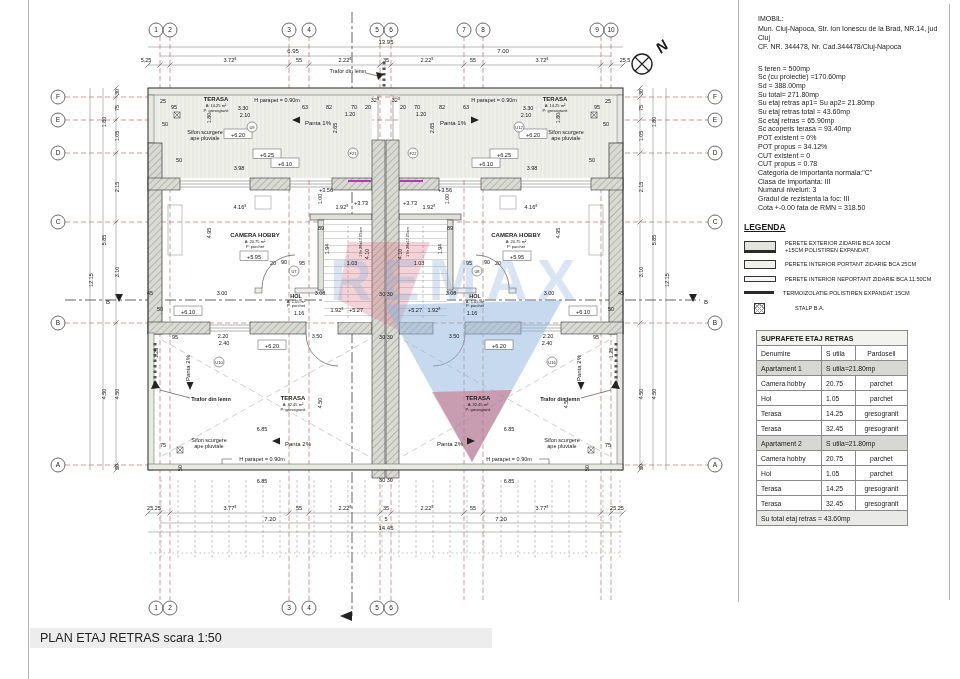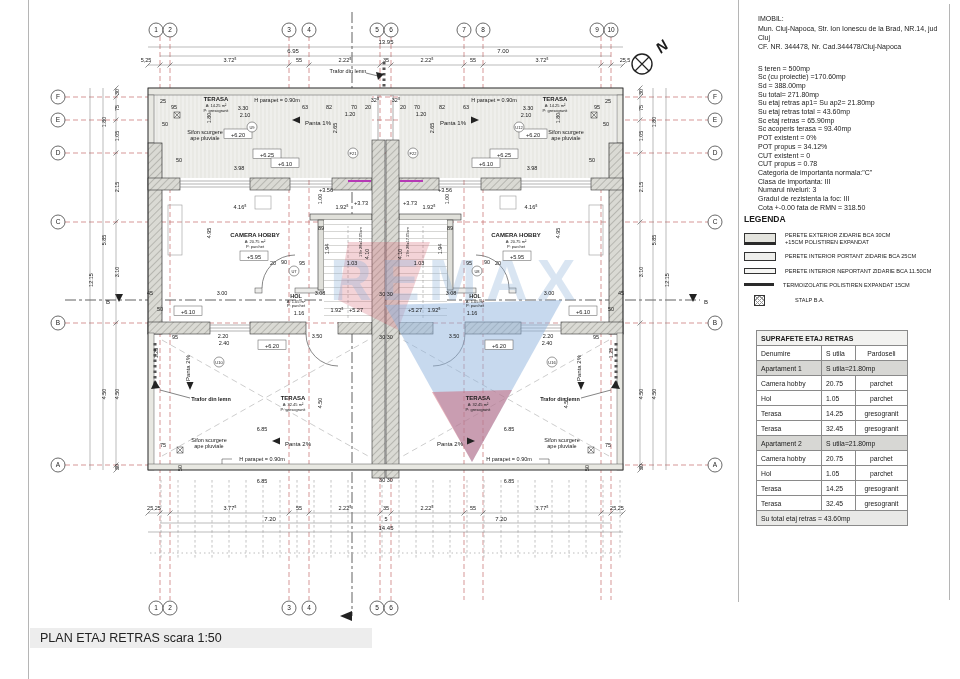--- a/index.html
+++ b/index.html
@@ -5,40 +5,40 @@
   html,body{margin:0;padding:0;background:#fff;width:960px;height:679px;overflow:hidden;
     font-family:"Liberation Sans",sans-serif;color:#1a1a1a;position:relative}
   #sheet{position:absolute;left:0;top:0;width:960px;height:679px}
   .vline{position:absolute;width:1px;background:#b5b5b5}
   
   #info{position:absolute;left:758px;top:14px;width:190px;font-size:7px;line-height:9.5px}
   #info .ttl{margin-bottom:0}
   #info .addr{line-height:9px}
   #info .stats{margin-top:14px;line-height:8.7px}
   #legend{position:absolute;left:744px;top:210px;width:206px}
-  #legend h4{font-size:8.5px;margin:4px 0 8px 0;font-weight:bold}
+  #legend h4{font-size:8.5px;margin:12px 0 8px 0;text-decoration:underline;font-weight:bold}
   .leg-row{display:flex;align-items:center;margin-bottom:7px}
   .leg-sw{width:30px;flex:0 0 30px;margin-right:9px}
   .leg-lb{font-size:5.6px;line-height:6.5px}
   .sw1{height:8px;background:#e4e4de;border:1px solid #333;border-bottom:3px solid #2a2a2a}
   .sw2{height:7px;background:#efefec;border:1px solid #333}
   .sw3{height:4px;background:#f6f6f4;border:1px solid #333}
   .sw4{height:3px;background:#2a2a2a}
   .sw5{width:9px;height:9px;flex:0 0 9px;margin-left:10px;margin-right:30px;border:1px solid #333;
        background:repeating-linear-gradient(45deg,#999 0 1px,transparent 1px 3px),
                   repeating-linear-gradient(-45deg,#999 0 1px,transparent 1px 3px)}
   
   #areas{position:absolute;left:756px;top:330px;width:152px;border-collapse:collapse;font-size:6.8px}
   #areas td,#areas th{border:1px solid #8a8a8a;padding:3.5px 4px;text-align:left;font-weight:normal}
   #areas .cap{font-weight:bold;font-size:7px;background:#f2f2f0}
   #areas .grp td{background:#d7d7d4}
   #areas .pc{text-align:center}
   #areas tfoot td{background:#e9e9e7}
   
-  #titlebar{position:absolute;left:30px;top:628px;width:342px;height:20px;background:#ededed;
+  #titlebar{position:absolute;left:30px;top:628px;width:462px;height:20px;background:#ededed;
     font-size:12.5px;line-height:20px;padding-left:10px;box-sizing:border-box;color:#222}
   
   svg text{font-family:"Liberation Sans",sans-serif;fill:#1a1a1a}
   .d{font-size:5.5px;text-anchor:middle}
   .d4{font-size:4px;text-anchor:middle}
   .d6{font-size:6px;text-anchor:middle}
   .d65{font-size:6.5px;text-anchor:middle}
   .b{font-weight:bold}
   .lev{font-size:5.6px;text-anchor:middle}
   .wm{font-size:58px;font-weight:bold;fill:#8cb0d8;opacity:.32;letter-spacing:9px}

